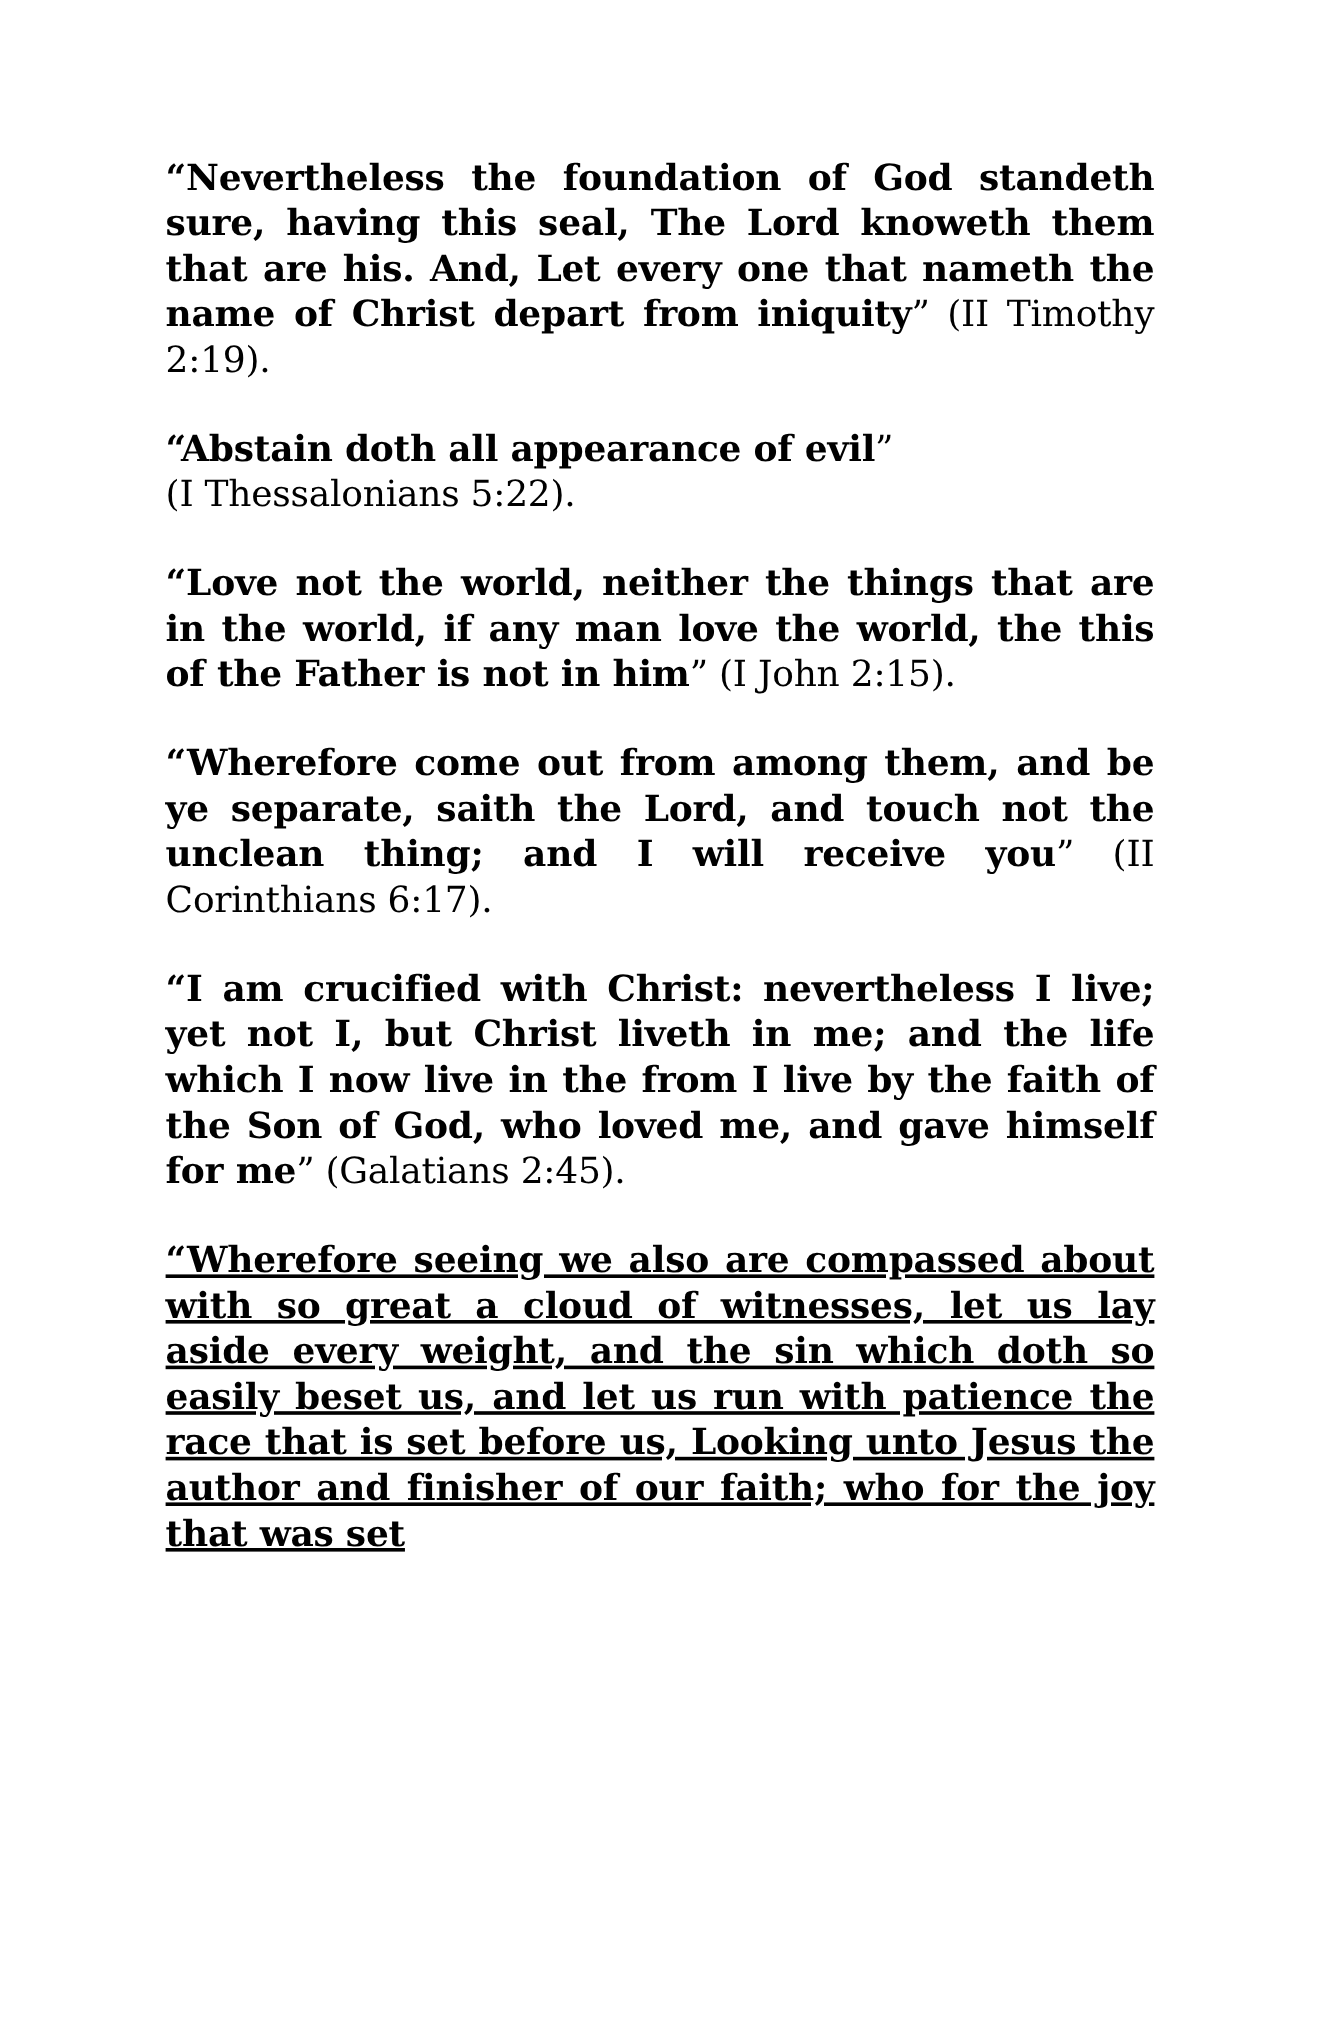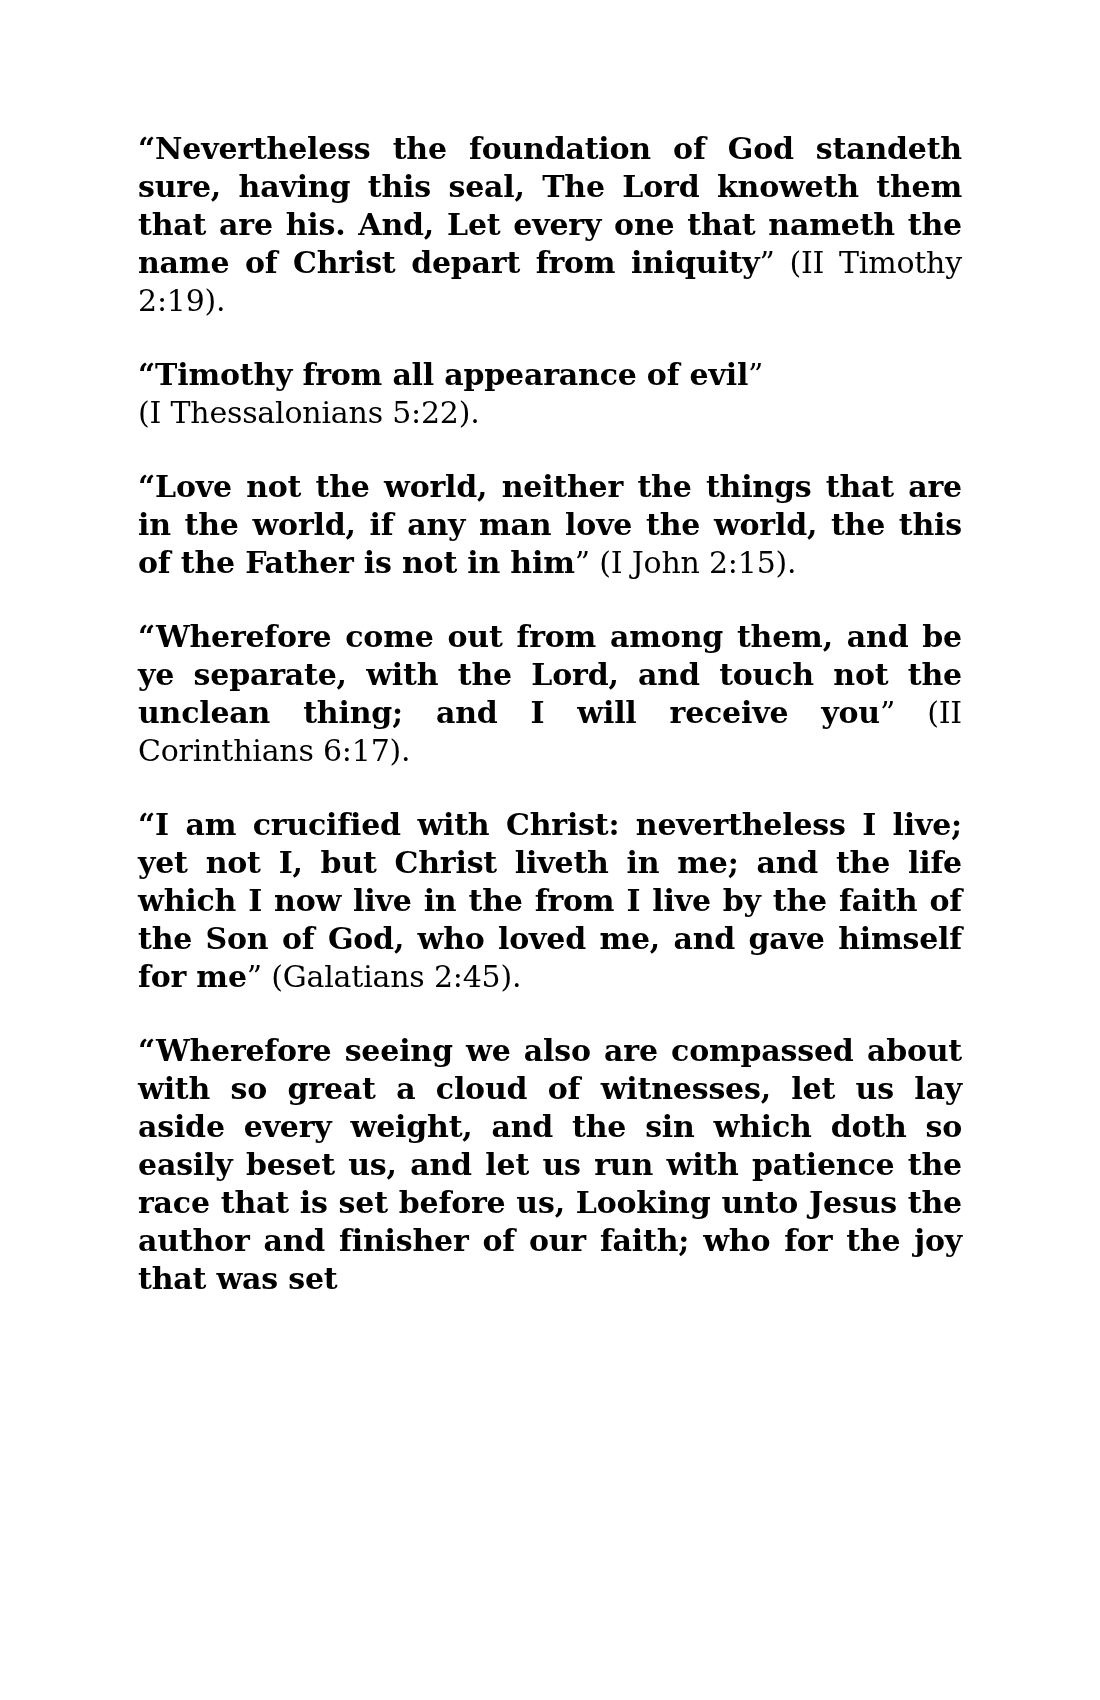--- a/index.html
+++ b/index.html
@@ -24,20 +24,21 @@
   }
   p.scripture {
     margin: 0 0 36px 0;
     font-size: 30px;
     line-height: 38px;
     text-align: justify;
     letter-spacing: -0.2px;
   }
   p.scripture:last-child {
     margin-bottom: 16px;
+    text-decoration: underline;
   }
   .quote {
     font-weight: 700;
   }
   .cite {
     font-weight: 400;
   }
   .page-number {
     position: absolute;
     left: 0;
@@ -49,26 +50,26 @@
   }
 </style>
 </head>
 <body>
 
 <div class="page">
   <div class="content">
 
     <p class="scripture"><span class="quote">“Nevertheless the foundation of God standeth sure, having this seal, The Lord knoweth them that are his. And, Let every one that nameth the name of Christ depart from iniquity</span><span class="cite">”</span><span class="cite"> (II Timothy 2:19).</span></p>
 
-    <p class="scripture"><span class="quote">“Timothy from all appearance of evil</span><span class="cite">”</span><br><span class="cite">(I Thessalonians 5:22).</span></p>
+    <p class="scripture"><span class="quote">“Abstain doth all appearance of evil</span><span class="cite">”</span><br><span class="cite">(I Thessalonians 5:22).</span></p>
 
     <p class="scripture"><span class="quote">“Love not the world, neither the things that are in the world, if any man love the world, the this of the Father is not in him</span><span class="cite">”</span><span class="cite"> (I John 2:15).</span></p>
 
 
-    <p class="scripture"><span class="quote">“Wherefore come out from among them, and be ye separate, with the Lord, and touch not the unclean thing; and I will receive you</span><span class="cite">”</span><span class="cite"> (II Corinthians 6:17).</span></p>
+    <p class="scripture"><span class="quote">“Wherefore come out from among them, and be ye separate, saith the Lord, and touch not the unclean thing; and I will receive you</span><span class="cite">”</span><span class="cite"> (II Corinthians 6:17).</span></p>
 
     <p class="scripture"><span class="quote">“I am crucified with Christ: nevertheless I live; yet not I, but Christ liveth in me; and the life which I now live in the from I live by the faith of the Son of God, who loved me, and gave himself for me</span><span class="cite">”</span><span class="cite"> (Galatians 2:45).</span></p>
 
     <p class="scripture"><span class="quote">“Wherefore seeing we also are compassed about with so great a cloud of witnesses, let us lay aside every weight, and the sin which doth so easily beset us, and let us run with patience the race that is set before us, Looking unto Jesus the author and finisher of our faith; who for the joy that was set</span><span class="cite"></span><span class="cite"></span></p>
 
   </div>
 
   <div class="page-number">9</div>
 </div>
 

